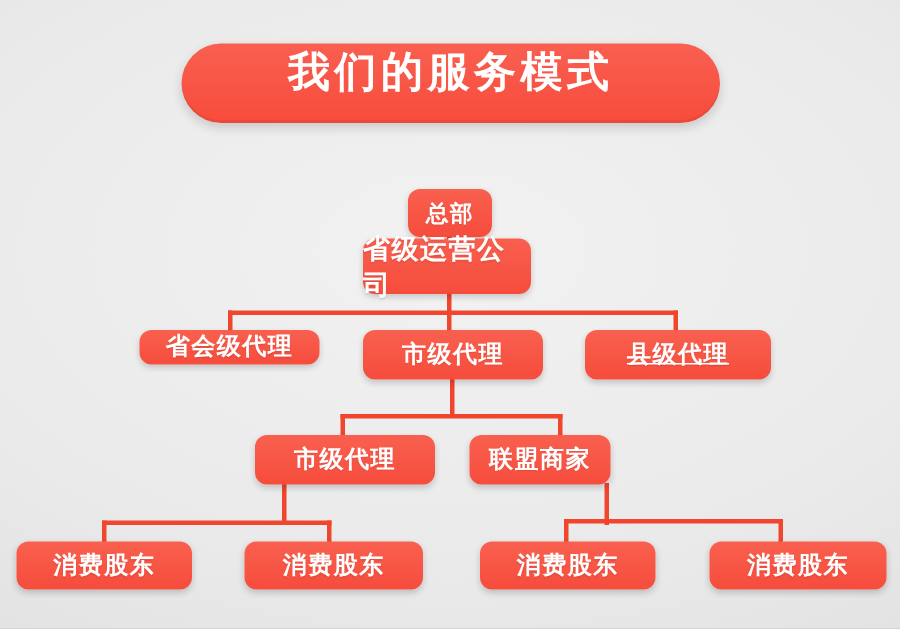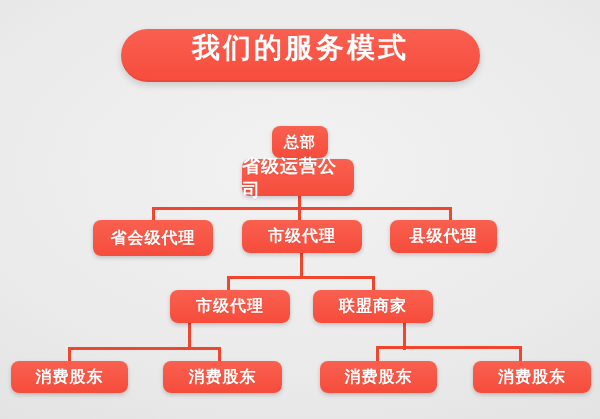--- a/index.html
+++ b/index.html
@@ -37,25 +37,25 @@
     border-radius: 8px;
     box-shadow: 0 2px 4px rgba(0,0,0,0.18);
     color: #ffffff;
     font-weight: bold;
     letter-spacing: 1px;
     display: flex; align-items: center; justify-content: center;
     text-shadow: 0 1px 1px rgba(0,0,0,0.08);
   }
   #n-hq  { left: 272px; top: 102px; width: 56px;  height: 32px; font-size: 15px; margin-top: 24px; }
   #n-poc { left: 242px; top: 159px; width: 112px; height: 37px; font-size: 18px; }
-  #n-pca { left: 93px;  top: 220px; width: 120px; height: 36px; font-size: 16px; }
+  #n-pca { left: 93px;  top: 220px; width: 120px; height: 23px; font-size: 16px; }
   #n-ca  { left: 242px; top: 220px; width: 120px; height: 33px; font-size: 16px; }
-  #n-cta { left: 390px; top: 220px; width: 107px; height: 33px; font-size: 16px; }
+  #n-cta { left: 390px; top: 220px; width: 124px; height: 33px; font-size: 16px; text-decoration: underline; }
   #n-cm  { left: 170px; top: 290px; width: 120px; height: 33px; font-size: 16px; }
-  #n-am  { left: 313px; top: 290px; width: 120px; height: 33px; font-size: 16px; }
+  #n-am  { left: 313px; top: 290px; width: 94px; height: 33px; font-size: 16px; }
   #n-cs1 { left: 11px;  top: 361px; width: 117px; height: 32px; font-size: 16px; }
   #n-cs2 { left: 163px; top: 361px; width: 119px; height: 32px; font-size: 16px; }
   #n-cs3 { left: 320px; top: 361px; width: 117px; height: 32px; font-size: 16px; }
   #n-cs4 { left: 473px; top: 361px; width: 118px; height: 32px; font-size: 16px; }
 
   
   .line { position: absolute; background: #F2452D; }
 </style>
 </head>
 <body>

